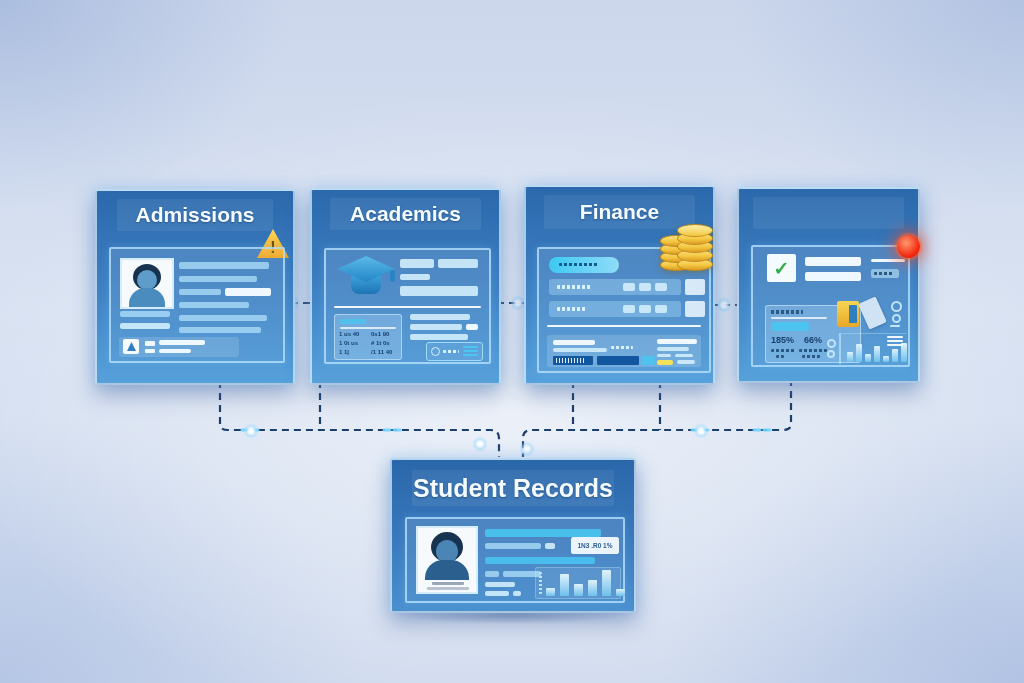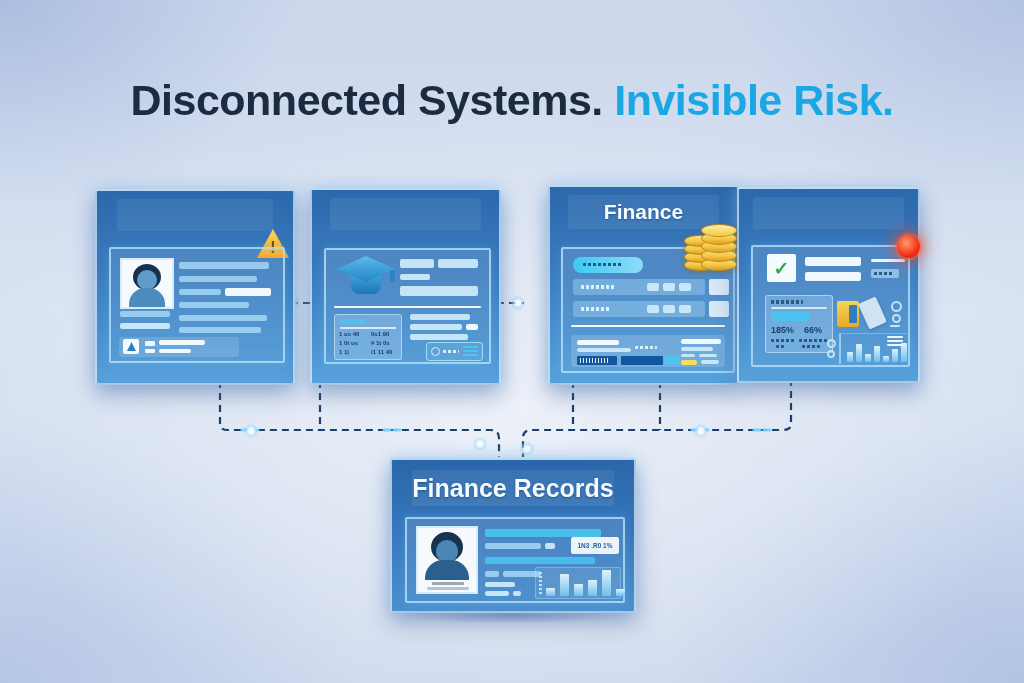--- a/index.html
+++ b/index.html
@@ -47,24 +47,20 @@
   .cbar{display:inline-block;border-radius:1px;background:linear-gradient(180deg,#dff2fc,#6fc0ec);}
   .exchart .cbar{width:6px;margin-right:3px;}
   .stchart .cbar{width:9px;margin-right:5px;}
   .tinytxt{position:absolute;color:#17406e;font-weight:700;}
 </style>
 </head>
 <body>
 
 <div class="stage">
 
-  <div class="hero">
-    <span class="dark">Disconnected Systems.</span>
-    <span class="accent">Invisible Risk.</span>
-  </div>
 
   <svg width="1024" height="683" viewBox="0 0 1024 683" style="position:absolute;left:0;top:0;pointer-events:none;">
     <g fill="none" stroke="#1c3e6b" stroke-width="2.2" stroke-dasharray="7 5">
       <path d="M220,381 V424 Q220,430 228,430 H490 Q499,430 499,438 V457"></path>
       <path d="M320,381 V430"></path>
       <path d="M791,379 V424 Q791,430 783,430 H532 Q523,430 523,438 V457"></path>
       <path d="M573,381 V430"></path>
       <path d="M660,381 V430"></path>
       <path d="M291,303 H310"></path>
       <path d="M497,303 H524"></path>
@@ -80,20 +76,21 @@
   <div class="sparkle" style="left:472px;top:436px;"></div>
   <div class="sparkle" style="left:519px;top:441px;"></div>
   <div class="sparkle" style="left:243px;top:423px;"></div>
   <div class="sparkle" style="left:693px;top:423px;"></div>
   <div class="sparkle" style="left:284px;top:295px;"></div>
   <div class="sparkle" style="left:510px;top:295px;"></div>
   <div class="sparkle" style="left:716px;top:297px;"></div>
 
   <div class="card" style="left:95px;top:189px;width:196px;height:192px;">
     <div class="tband" style="left:20px;top:8px;width:156px;height:32px;"></div>
+    <div class="ctitle" style="top:12px;font-size:21px;">Admissions</div>
     <div style="position:absolute;left:160px;top:38px;width:32px;height:29px;
          clip-path:polygon(50% 0,100% 100%,0 100%);background:linear-gradient(180deg,#ffd95d,#ef9f16);
          display:flex;align-items:flex-end;justify-content:center;filter:drop-shadow(0 0 4px rgba(255,190,60,.8));">
       <span style="color:#6b4a00;font-weight:700;font-size:16px;line-height:20px;">!</span>
     </div>
     <div class="panel" style="left:12px;top:56px;width:172px;height:112px;">
       <div class="avatarbox" style="left:9px;top:9px;width:50px;height:47px;">
         <div style="position:absolute;left:11px;top:4px;width:28px;height:26px;border-radius:50%;background:#16324f;"></div>
         <div style="position:absolute;left:15px;top:10px;width:20px;height:20px;border-radius:50%;background:#5f9cc9;"></div>
         <div style="position:absolute;left:7px;top:28px;width:36px;height:20px;border-radius:16px 16px 0 0;background:#4b8cbf;"></div>
@@ -114,20 +111,21 @@
         <div class="chipw" style="left:26px;top:4px;width:10px;height:5px;"></div>
         <div class="bar b-white" style="left:40px;top:3px;width:46px;height:5px;"></div>
         <div class="chipw" style="left:26px;top:12px;width:10px;height:4px;"></div>
         <div class="bar b-white" style="left:40px;top:12px;width:32px;height:4px;"></div>
       </div>
     </div>
   </div>
 
   <div class="card" style="left:310px;top:188px;width:187px;height:193px;">
     <div class="tband" style="left:18px;top:8px;width:151px;height:32px;"></div>
+    <div class="ctitle" style="top:12px;font-size:21px;">Academics</div>
     <div class="panel" style="left:12px;top:58px;width:163px;height:112px;">
       <div style="position:absolute;left:10px;top:4px;width:62px;height:48px;">
         <div style="position:absolute;left:15px;top:20px;width:30px;height:20px;border-radius:4px 4px 8px 8px;background:linear-gradient(180deg,#3fa6df,#1f74b4);"></div>
         <div style="position:absolute;left:1px;top:2px;width:58px;height:26px;clip-path:polygon(50% 0,100% 50%,50% 100%,0 50%);background:linear-gradient(180deg,#5cbbea,#2385c6);"></div>
         <div style="position:absolute;left:54px;top:16px;width:5px;height:12px;border-radius:2px;background:#2a84c4;"></div>
       </div>
       <div class="bar b-light" style="left:74px;top:9px;width:34px;height:9px;"></div>
       <div class="bar b-light" style="left:112px;top:9px;width:40px;height:9px;"></div>
       <div class="bar b-light" style="left:74px;top:24px;width:30px;height:6px;"></div>
       <div class="bar b-light" style="left:74px;top:36px;width:78px;height:10px;"></div>
@@ -149,21 +147,21 @@
       <div style="position:absolute;left:100px;top:92px;width:55px;height:17px;border:1.5px solid #9fdcf6;border-radius:3px;background:rgba(120,180,230,.30);">
         <div style="position:absolute;left:4px;top:4px;width:7px;height:7px;border:1.5px solid #d6f2ff;border-radius:50%;"></div>
         <div class="mdash" style="left:16px;top:7px;width:16px;height:3px;color:#d9f2fc;"></div>
         <div class="bar b-bright" style="left:36px;top:3px;width:15px;height:2px;"></div>
         <div class="bar b-bright" style="left:36px;top:7px;width:15px;height:2px;"></div>
         <div class="bar b-bright" style="left:36px;top:11px;width:15px;height:2px;"></div>
       </div>
     </div>
   </div>
 
-  <div class="card" style="left:548px;top:185px;width:187px;height:196px;">
+  <div class="card" style="left:524px;top:185px;width:187px;height:196px;">
     <div class="tband" style="left:18px;top:8px;width:151px;height:34px;"></div>
     <div class="ctitle" style="top:13px;font-size:21px;">Finance</div>
     <div style="position:absolute;left:134px;top:37px;width:52px;height:47px;z-index:3;filter:drop-shadow(0 2px 3px rgba(120,90,20,.4));">
       <div class="coin" style="left:0;top:35px;width:30px;height:10px;"></div>
       <div class="coin" style="left:0;top:27px;width:30px;height:10px;"></div>
       <div class="coin" style="left:0;top:19px;width:30px;height:10px;"></div>
       <div class="coin" style="left:0;top:11px;width:30px;height:10px;"></div>
       <div class="coin" style="left:17px;top:34px;width:34px;height:11px;"></div>
       <div class="coin" style="left:17px;top:25px;width:34px;height:11px;"></div>
       <div class="coin" style="left:17px;top:16px;width:34px;height:11px;"></div>
@@ -216,21 +214,21 @@
       <div style="position:absolute;left:14px;top:7px;width:29px;height:28px;background:#f4fbff;border-radius:2px;
            display:flex;align-items:center;justify-content:center;">
         <span style="color:#2fae47;font-size:19px;font-weight:700;">✓</span>
       </div>
       <div class="bar b-white" style="left:52px;top:10px;width:56px;height:9px;"></div>
       <div class="bar b-white" style="left:52px;top:25px;width:56px;height:9px;"></div>
       <div class="bar b-white" style="left:118px;top:12px;width:34px;height:3px;"></div>
       <div style="position:absolute;left:118px;top:22px;width:28px;height:9px;border-radius:2px;background:rgba(190,228,250,.6);">
         <div class="mdash" style="left:3px;top:3px;width:20px;height:3px;color:#2a5984;"></div>
       </div>
-      <div class="subcard" style="left:12px;top:48px;width:66px;height:56px;">
+      <div class="subcard" style="left:12px;top:58px;width:66px;height:56px;padding-left:28px;">
         <div class="mdash" style="left:5px;top:4px;width:32px;height:4px;color:#2a5984;"></div>
         <div class="divline" style="left:5px;top:11px;width:56px;height:1.5px;opacity:.8;"></div>
         <div class="bar b-bright" style="left:5px;top:16px;width:38px;height:9px;opacity:.9;"></div>
         <div class="tinytxt" style="left:5px;top:29px;font-size:9px;">185%</div>
         <div class="tinytxt" style="left:38px;top:29px;font-size:9px;">66%</div>
         <div class="mdash" style="left:5px;top:43px;width:24px;height:3px;color:#2a5984;"></div>
         <div class="mdash" style="left:33px;top:43px;width:28px;height:3px;color:#2a5984;"></div>
         <div class="mdash" style="left:10px;top:49px;width:8px;height:3px;color:#2a5984;"></div>
         <div class="mdash" style="left:36px;top:49px;width:18px;height:3px;color:#2a5984;"></div>
       </div>
@@ -258,21 +256,21 @@
       <div style="position:absolute;left:74px;top:92px;width:5px;height:5px;border:2px solid #bfe3f7;border-radius:50%;"></div>
       <div style="position:absolute;left:74px;top:103px;width:4px;height:4px;border:2px solid #bfe3f7;border-radius:50%;"></div>
     </div>
   </div>
 
   <div style="position:absolute;left:398px;top:606px;width:226px;height:18px;border-radius:50%;
        background:radial-gradient(ellipse,rgba(40,70,120,.38),transparent 70%);"></div>
   <div class="card" style="left:390px;top:458px;width:242px;height:151px;
        background:linear-gradient(180deg,#2a66aa 0%,#3878bc 50%,#4b90cf 100%);">
     <div class="tband" style="left:20px;top:10px;width:202px;height:36px;"></div>
-    <div class="ctitle" style="top:14px;font-size:25px;">Finance Records</div>
+    <div class="ctitle" style="top:14px;font-size:25px;">Student Records</div>
     <div class="panel" style="left:13px;top:57px;width:216px;height:82px;">
       <div class="avatarbox" style="left:9px;top:7px;width:58px;height:64px;">
         <div style="position:absolute;left:13px;top:4px;width:32px;height:30px;border-radius:50%;background:#17334f;"></div>
         <div style="position:absolute;left:18px;top:12px;width:22px;height:23px;border-radius:50%;background:#4a85b5;"></div>
         <div style="position:absolute;left:7px;top:32px;width:44px;height:20px;border-radius:18px 18px 0 0;background:#2a5f8e;"></div>
         <div style="position:absolute;left:14px;top:54px;width:32px;height:3px;background:#9aa7b4;border-radius:1px;"></div>
         <div style="position:absolute;left:9px;top:59px;width:42px;height:2.5px;background:#b8c3cd;border-radius:1px;"></div>
       </div>
       <div class="bar b-bright" style="left:78px;top:10px;width:116px;height:8px;opacity:.9;"></div>
       <div class="bar" style="left:78px;top:24px;width:56px;height:6px;"></div>

